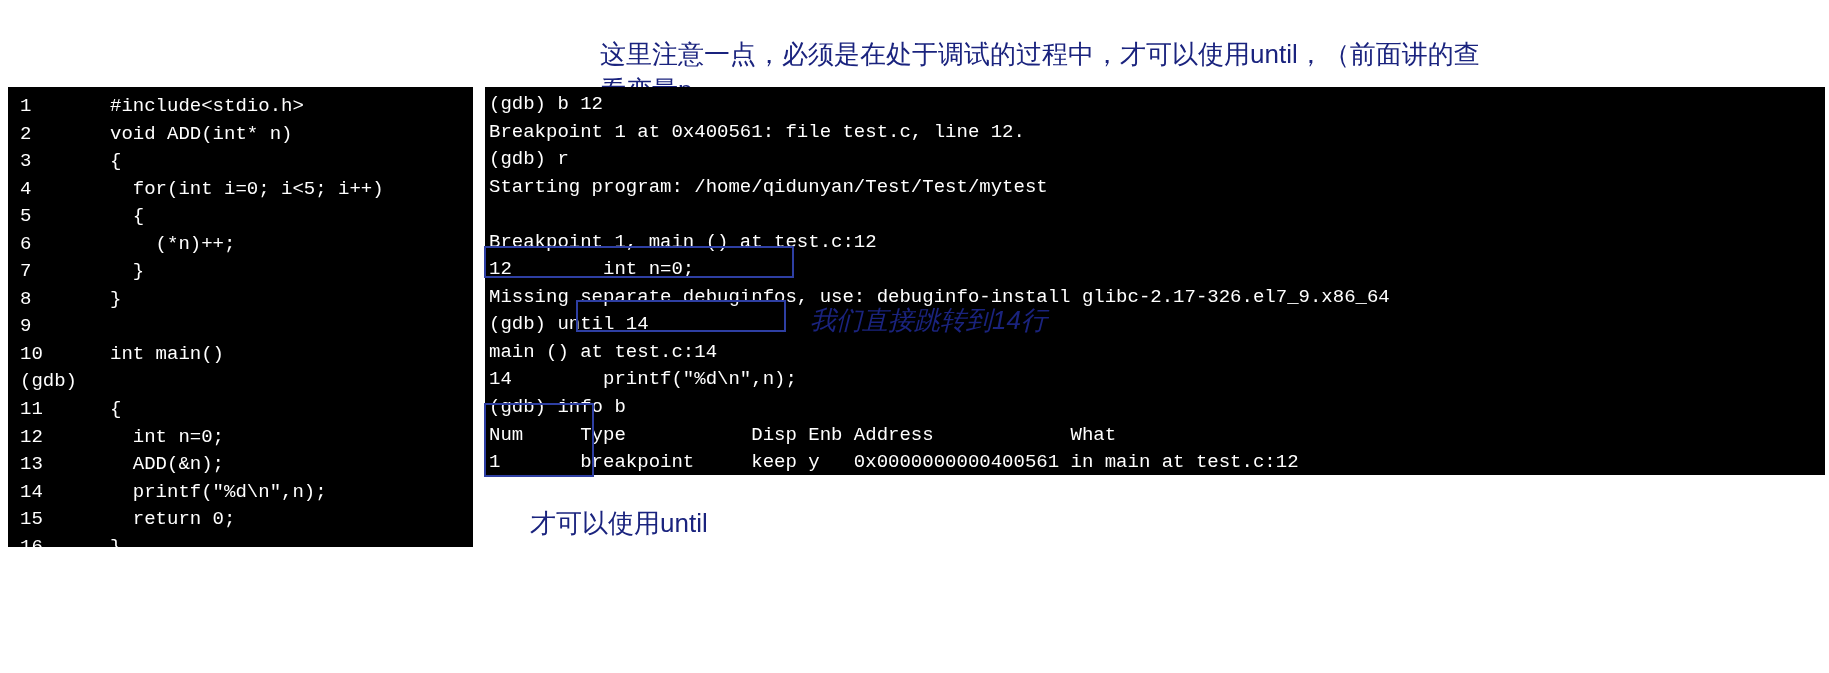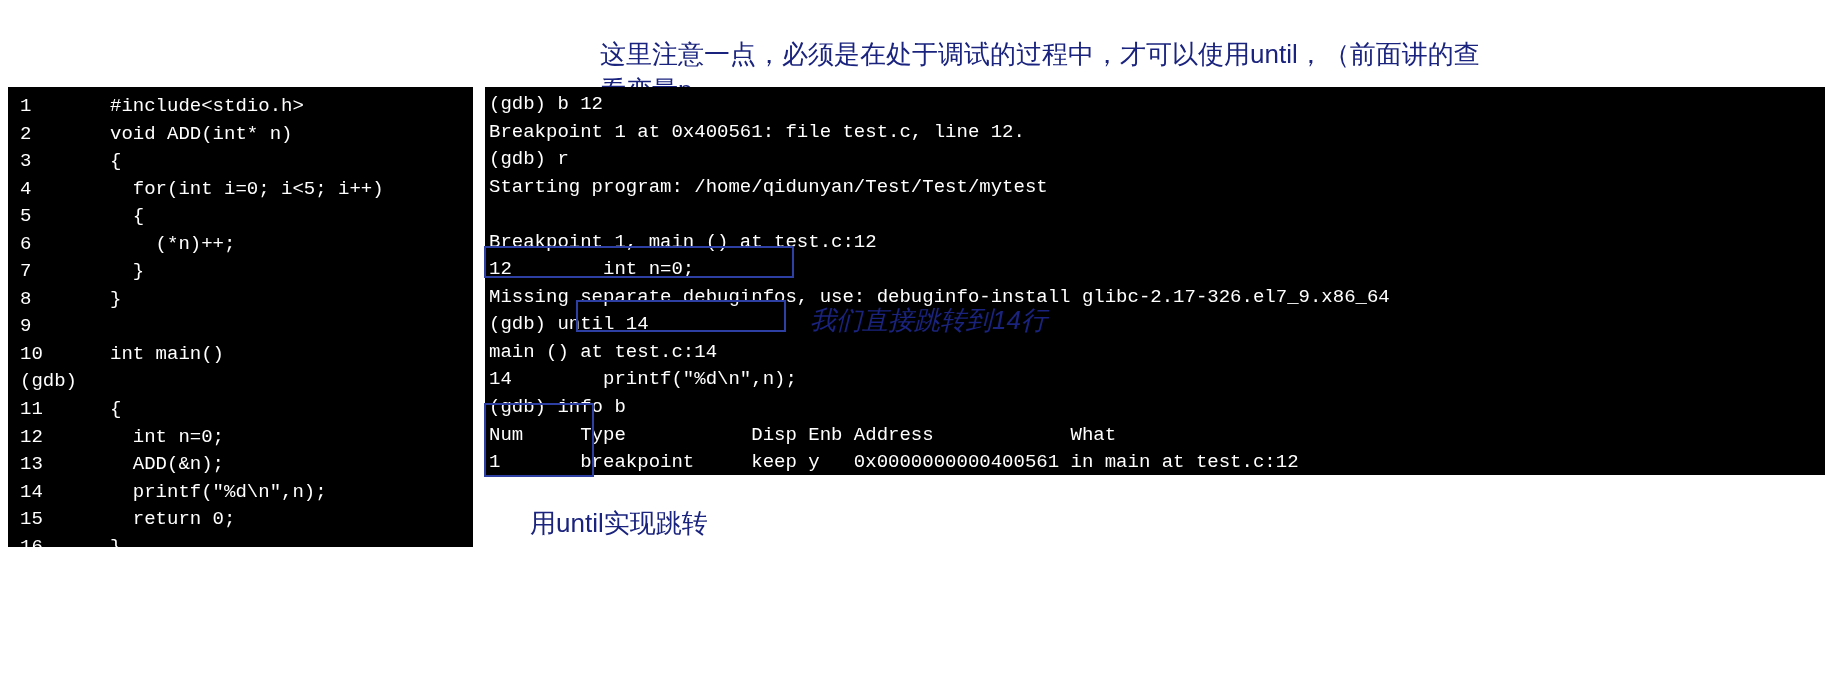--- a/index.html
+++ b/index.html
@@ -87,18 +87,18 @@
 
 <div class="terminal terminal-left" id="left-term"><div class="code-line"><span class="line-num">1</span><span class="line-code">#include&lt;stdio.h&gt;</span></div><div class="code-line"><span class="line-num">2</span><span class="line-code">void ADD(int* n)</span></div><div class="code-line"><span class="line-num">3</span><span class="line-code">{</span></div><div class="code-line"><span class="line-num">4</span><span class="line-code">  for(int i=0; i&lt;5; i++)</span></div><div class="code-line"><span class="line-num">5</span><span class="line-code">  {</span></div><div class="code-line"><span class="line-num">6</span><span class="line-code">    (*n)++;</span></div><div class="code-line"><span class="line-num">7</span><span class="line-code">  }</span></div><div class="code-line"><span class="line-num">8</span><span class="line-code">}</span></div><div class="code-line"><span class="line-num">9</span><span class="line-code"></span></div><div class="code-line"><span class="line-num">10</span><span class="line-code">int main()</span></div><div class="code-line"><span class="line-num">(gdb)</span><span class="line-code"></span></div><div class="code-line"><span class="line-num">11</span><span class="line-code">{</span></div><div class="code-line"><span class="line-num">12</span><span class="line-code">  int n=0;</span></div><div class="code-line"><span class="line-num">13</span><span class="line-code">  ADD(&amp;n);</span></div><div class="code-line"><span class="line-num">14</span><span class="line-code">  printf("%d\n",n);</span></div><div class="code-line"><span class="line-num">15</span><span class="line-code">  return 0;</span></div><div class="code-line"><span class="line-num">16</span><span class="line-code">}</span></div></div>
 
 <div class="terminal terminal-right" id="right-term"><div>(gdb) b 12</div><div>Breakpoint 1 at 0x400561: file test.c, line 12.</div><div>(gdb) r</div><div>Starting program: /home/qidunyan/Test/Test/mytest</div><div>&nbsp;</div><div>Breakpoint 1, main () at test.c:12</div><div>12        int n=0;</div><div>Missing separate debuginfos, use: debuginfo-install glibc-2.17-326.el7_9.x86_64</div><div>(gdb) until 14</div><div>main () at test.c:14</div><div>14        printf("%d\n",n);</div><div>(gdb) info b</div><div>Num     Type           Disp Enb Address            What</div><div>1       breakpoint     keep y   0x0000000000400561 in main at test.c:12</div><div>        breakpoint already hit 1 time</div></div>
 
 <div class="annotation annotation-middle">
   <span>我们直接跳转到14行</span>
 </div>
 
 <div class="annotation annotation-bottom">
-  <div>用until实现跳转</div>
+  <div>才可以使用until</div>
 </div>
 
 <div class="highlight-box box1"></div>
 <div class="highlight-box box2"></div>
 <div class="highlight-box box3"></div>
 
 </body></html>

